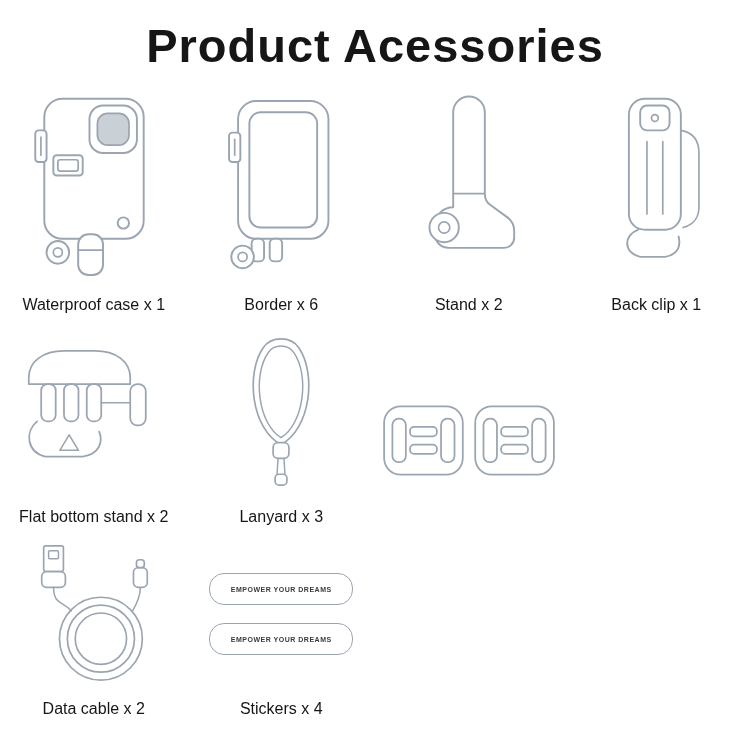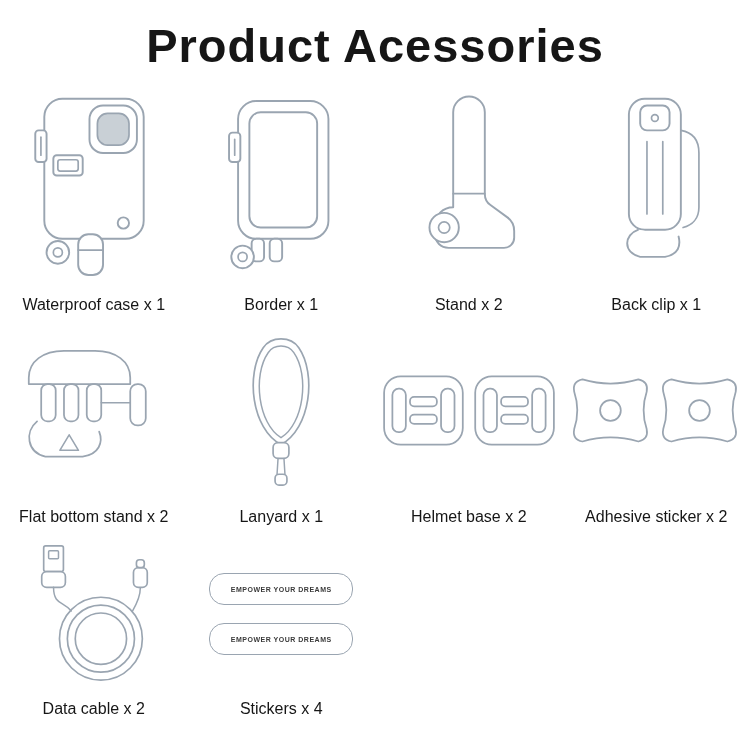--- a/index.html
+++ b/index.html
@@ -86,21 +86,21 @@
           <rect class="fw" x="22" y="8" width="80" height="122" rx="16"></rect>
           <rect class="fw" x="32" y="18" width="60" height="102" rx="10"></rect>
           <rect class="fw" x="14" y="36" width="10" height="26" rx="3"></rect>
           <line class="ln" x1="19" y1="42" x2="19" y2="56"></line>
           <rect class="fw" x="34" y="130" width="11" height="20" rx="4"></rect>
           <rect class="fw" x="50" y="130" width="11" height="20" rx="4"></rect>
           <circle class="fw" cx="26" cy="146" r="10"></circle>
           <circle class="ln" cx="26" cy="146" r="4"></circle>
         </svg>
       </div>
-      <div class="label">Border x 1</div>
+      <div class="label">Border x 6</div>
     </div>
 
     <div class="cell r1">
       <div class="icon-box">
         <svg width="150" height="192" viewBox="0 0 120 170">
           <path class="fw" d="M46,18 a14,14 0 0 1 28,0 l0,72 c0,4 2,8 5,10 l15,11 c4,3 6,8 6,12 l0,6 c0,5 -4,9 -9,9 l-49,0 c-7,0 -12,-5 -12,-12 l0,-8 c0,-9 7,-16 16,-16 l0,-84 z"></path>
           <line class="ln" x1="46" y1="90" x2="74" y2="90"></line>
           <circle class="fw" cx="38" cy="120" r="13"></circle>
           <circle class="ln" cx="38" cy="120" r="5"></circle>
         </svg>
@@ -147,21 +147,21 @@
       <div class="icon-box">
         <svg width="104" height="168" viewBox="0 0 100 170">
           <path class="fw" d="M50,118 C20,102 14,46 32,20 C40,8 60,8 68,20 C86,46 80,102 50,118 Z"></path>
           <path class="ln" d="M50,111 C27,97 21,48 37,25 C43,16 57,16 63,25 C79,48 73,97 50,111 Z"></path>
           <rect class="fw" x="42" y="116" width="16" height="16" rx="5"></rect>
           <line class="ln" x1="47" y1="132" x2="46" y2="148"></line>
           <line class="ln" x1="53" y1="132" x2="54" y2="148"></line>
           <rect class="fw" x="44" y="148" width="12" height="11" rx="4"></rect>
         </svg>
       </div>
-      <div class="label">Lanyard x 1</div>
+      <div class="label">Lanyard x 3</div>
     </div>
 
     <div class="cell r2">
       <div class="icon-box">
         <svg width="176" height="100" viewBox="0 0 170 95">
           <g>
             <rect class="fw" x="3" y="13" width="76" height="66" rx="16"></rect>
             <rect class="fw" x="11" y="25" width="13" height="42" rx="6"></rect>
             <rect class="fw" x="58" y="25" width="13" height="42" rx="6"></rect>
             <rect class="fw" x="28" y="33" width="26" height="9" rx="4"></rect>
@@ -169,38 +169,22 @@
           </g>
           <g transform="translate(88,0)">
             <rect class="fw" x="3" y="13" width="76" height="66" rx="16"></rect>
             <rect class="fw" x="11" y="25" width="13" height="42" rx="6"></rect>
             <rect class="fw" x="58" y="25" width="13" height="42" rx="6"></rect>
             <rect class="fw" x="28" y="33" width="26" height="9" rx="4"></rect>
             <rect class="fw" x="28" y="50" width="26" height="9" rx="4"></rect>
           </g>
         </svg>
       </div>
-      <div class="label">Helmet base x 2</div>
-    </div>
-
-    <div class="cell r2">
-      <div class="icon-box">
-        <svg width="176" height="100" viewBox="0 0 170 95">
-          <g>
-            <path class="fw" d="M14,16 Q41,24 68,16 Q78,18 76,28 Q70,46 76,64 Q78,74 68,76 Q41,68 14,76 Q4,74 6,64 Q12,46 6,28 Q4,18 14,16 Z"></path>
-            <circle class="fw" cx="41" cy="46" r="10"></circle>
-          </g>
-          <g transform="translate(86,0)">
-            <path class="fw" d="M14,16 Q41,24 68,16 Q78,18 76,28 Q70,46 76,64 Q78,74 68,76 Q41,68 14,76 Q4,74 6,64 Q12,46 6,28 Q4,18 14,16 Z"></path>
-            <circle class="fw" cx="41" cy="46" r="10"></circle>
-          </g>
-        </svg>
-      </div>
-      <div class="label">Adhesive sticker x 2</div>
-    </div>
+    </div>
+
 
   </div>
 
   <div class="row row3">
 
     <div class="cell r3">
       <div class="icon-box">
         <svg width="152" height="148" viewBox="0 0 150 150">
           <rect class="fw" x="24" y="6" width="20" height="26" rx="2"></rect>
           <rect class="ln" x="29" y="11" width="10" height="8" rx="1"></rect>

